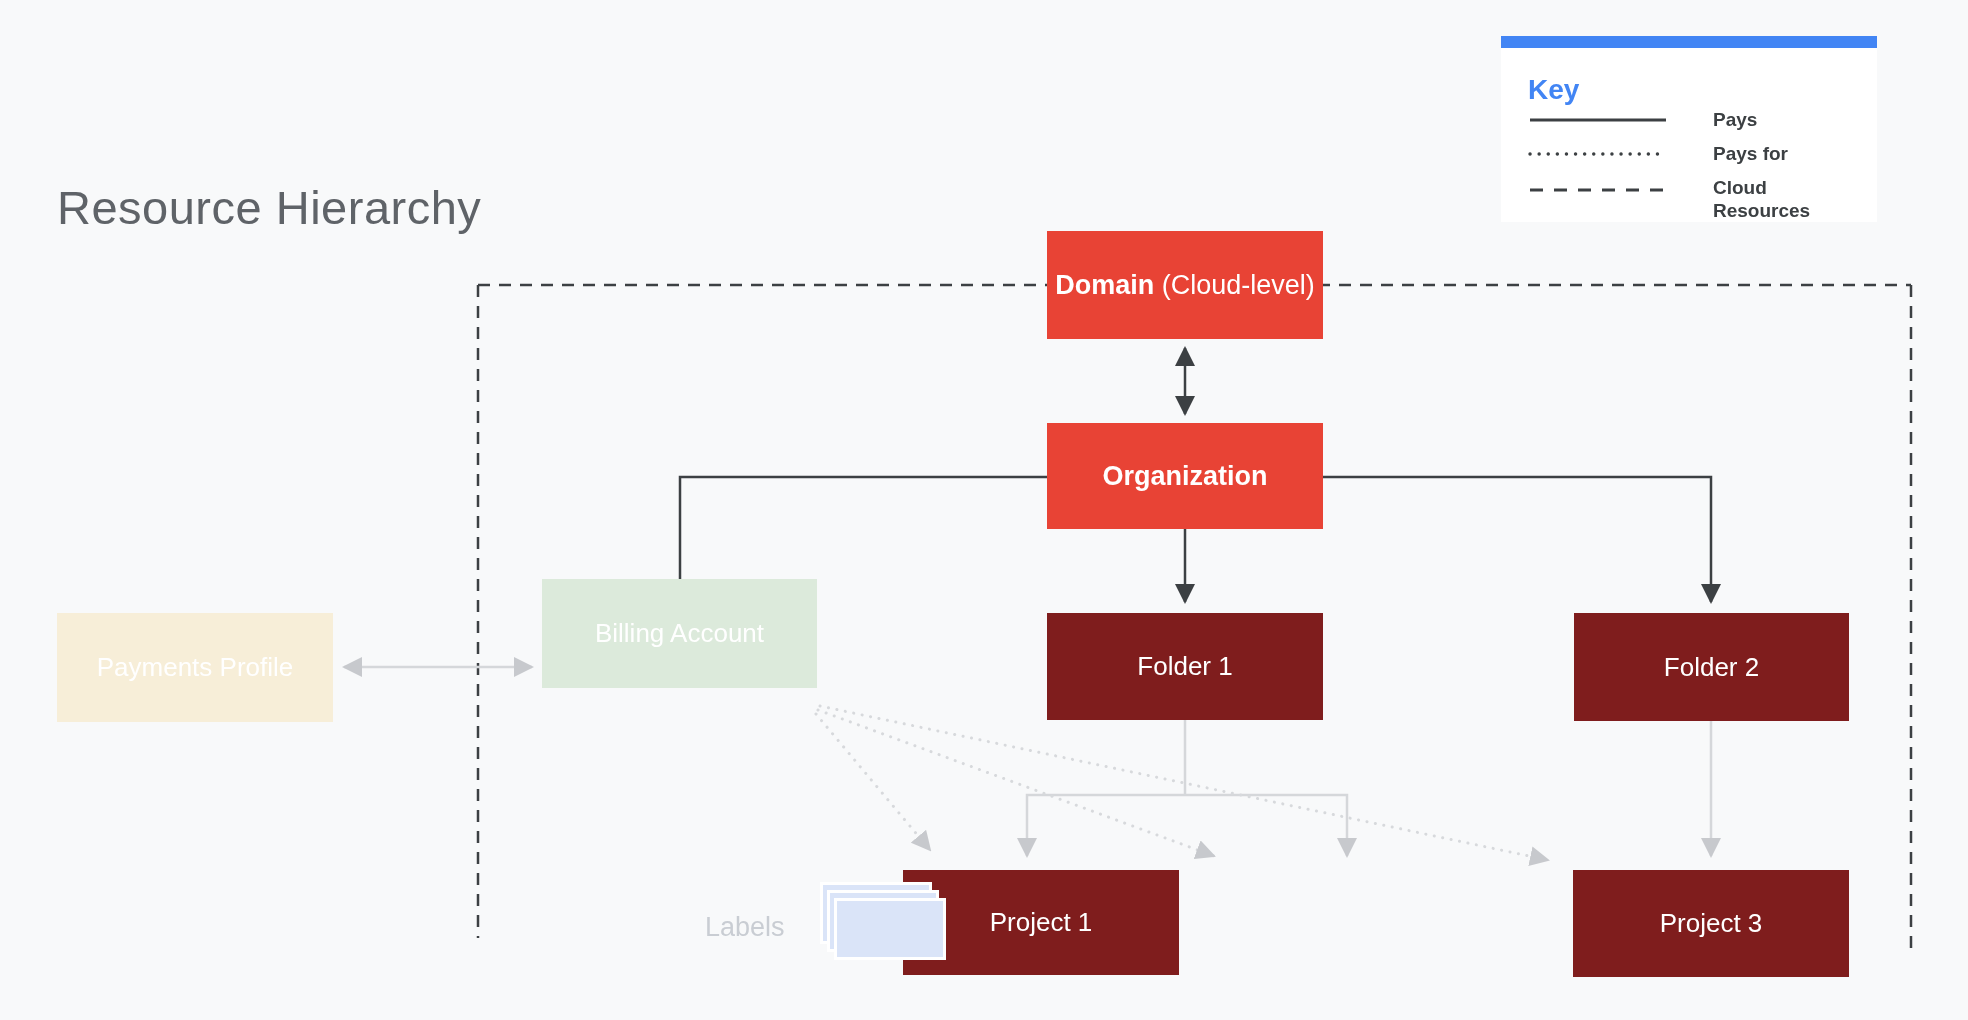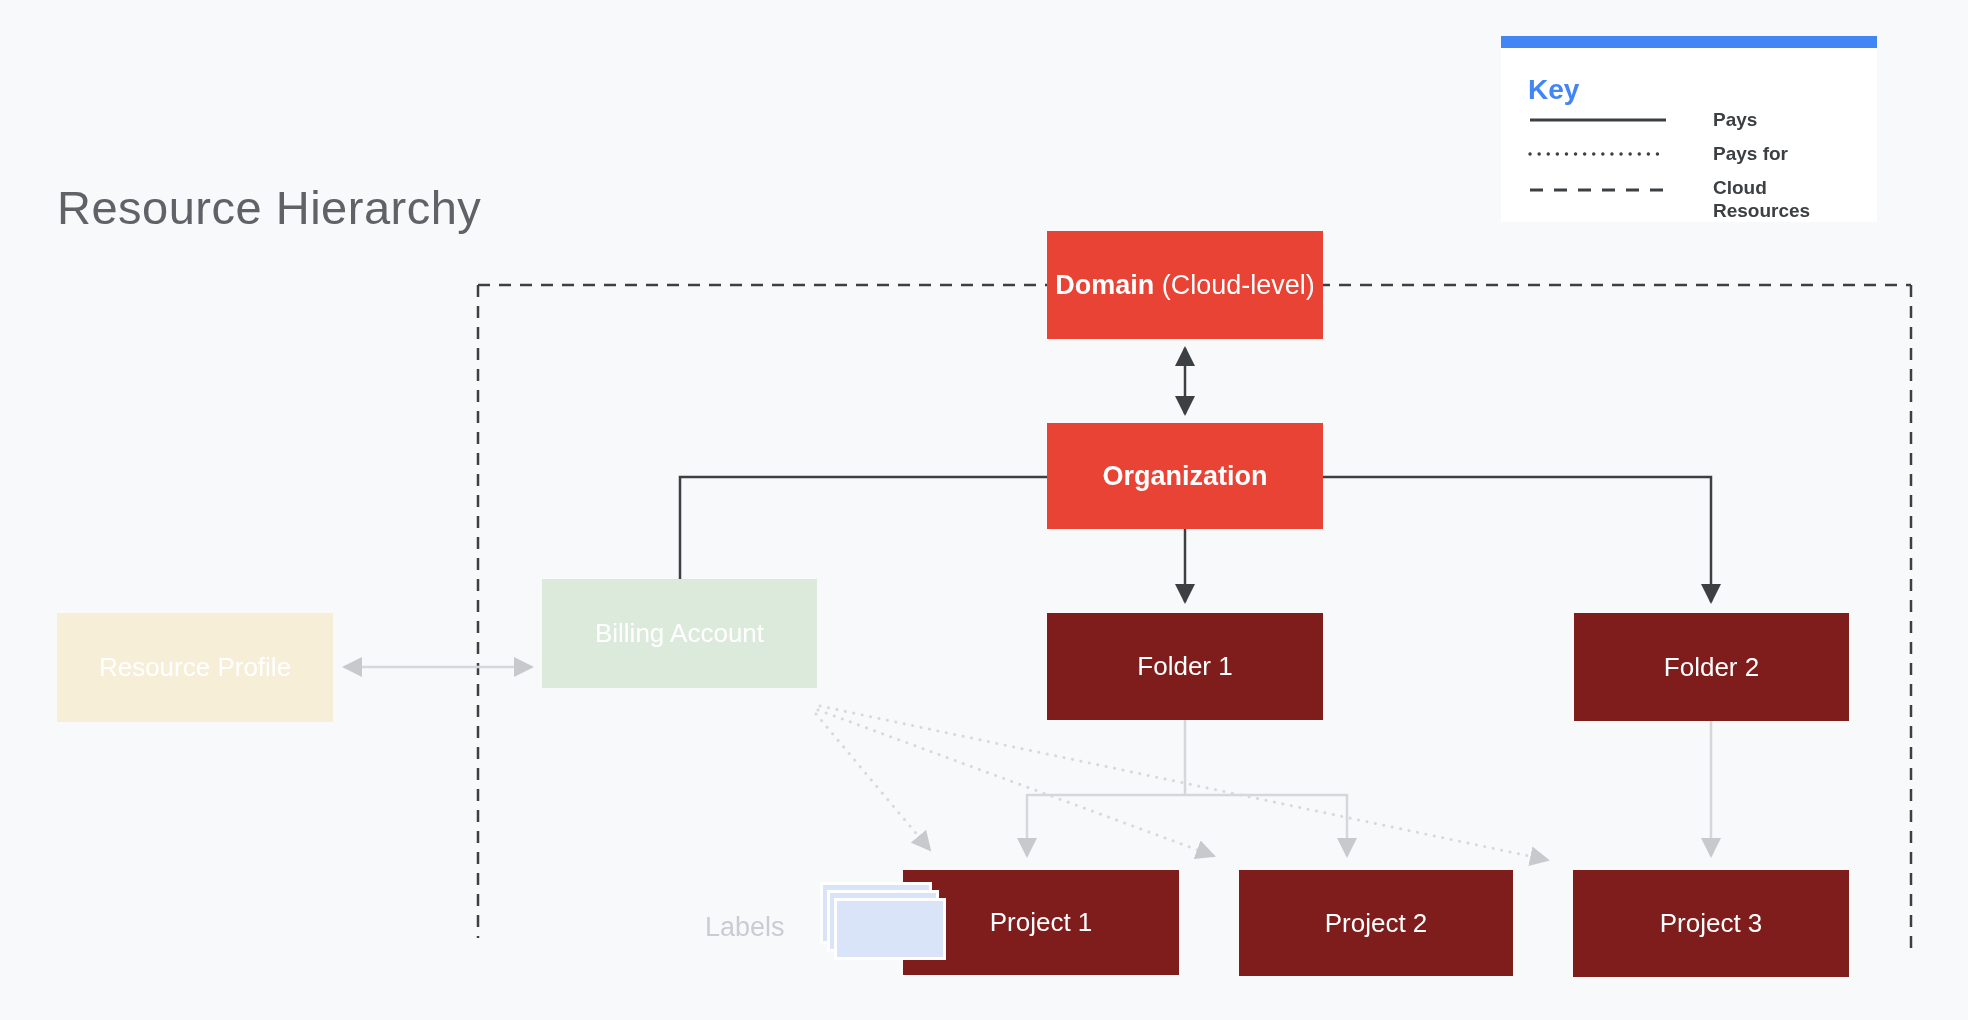--- a/index.html
+++ b/index.html
@@ -140,31 +140,30 @@
   </div>
 
   <div class="node red n-domain">
     <span>
       <b>Domain</b><span> (Cloud-level)</span>
     </span>
   </div>
 
   <div class="node red n-org">Organization</div>
 
-  <div class="node cream n-payments">Resource Profile</div>
+  <div class="node cream n-payments">Payments Profile</div>
 
   <div class="node green n-billing">Billing Account</div>
 
   <div class="node blue n-folder1">Folder 1</div>
 
   <div class="node blue n-folder2">Folder 2</div>
 
   <div class="node blue n-project1">Project 1</div>
 
-  <div class="node blue n-project2">Project 2</div>
 
   <div class="node blue n-project3">Project 3</div>
 
   <div class="labels-caption">Labels</div>
 
   <div class="cards">
     <div class="card c1"></div>
     <div class="card c2"></div>
     <div class="card c3"></div>
   </div>

